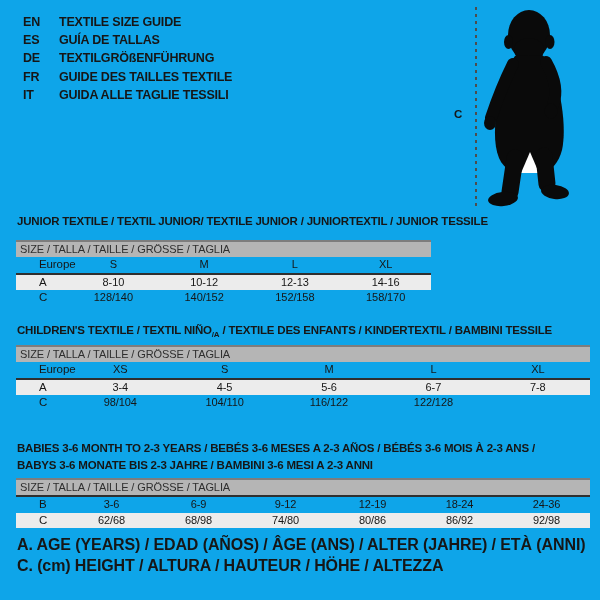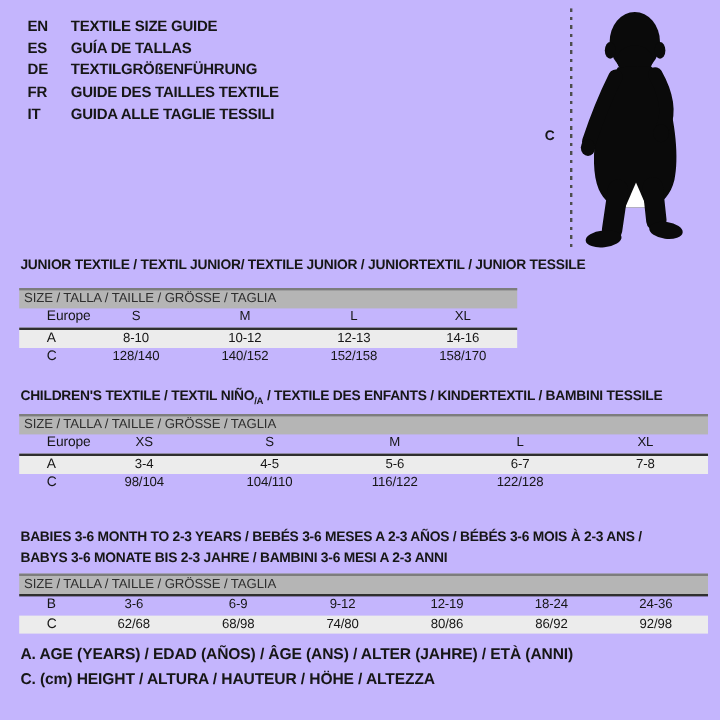--- a/index.html
+++ b/index.html
@@ -1,17 +1,17 @@
 <!DOCTYPE html>
 <html style="--header-bar-bg: #b5b5b5; --header-bar-border: #7d7d7d; --row-alt-bg: #ececec; --rule: #2f2f2f; --text: #161616; --silhouette: #0a0a0a;"><head>
 <meta charset="utf-8">
 <style>
   html,body{margin:0;padding:0;background:#fff;}
   .canvas{
-    position:relative;width:600px;height:600px;background:#c4b5fd;overflow:hidden;
+    position:relative;width:600px;height:600px;background:#0ea5e9;overflow:hidden;
     font-family:"Liberation Sans", sans-serif;color:#161616;
   }
   
   .lang-block{position:absolute;left:23px;top:13px;}
   .lang-row{display:grid;grid-template-columns:36px auto;height:18.2px;line-height:18.2px;}
   .lang-code,.lang-title{font-size:12.5px;font-weight:bold;letter-spacing:-0.2px;white-space:nowrap;}
   
   .height-line{
     position:absolute;left:475px;top:7px;width:2px;height:200px;
     background:repeating-linear-gradient(to bottom,#4d4d4d 0 3px,transparent 3px 7px);
@@ -32,21 +32,21 @@
   .row{display:grid;height:15.5px;line-height:15.5px;font-size:11px;letter-spacing:-0.1px;}
   .t1 .row{grid-template-columns:52px repeat(4,1fr);}
   .t2 .row{grid-template-columns:52px repeat(5,1fr);}
   .t3 .row{grid-template-columns:52px repeat(6,1fr);}
   .row .lbl{text-align:left;padding-left:3px;font-size:11.5px;margin-left:20px;}
   .row .cell{text-align:center;}
   .row.shaded{background:var(--row-alt-bg,#ececec);}
   .row.ruled{border-top:2px solid var(--rule,#2f2f2f);}
   
   .legend{position:absolute;left:17px;top:534px;}
-  .legend-item{height:21px;line-height:21px;font-size:13px;font-weight:bold;
+  .legend-item{height:21px;line-height:21px;font-size:16px;font-weight:bold;
     letter-spacing:-0.1px;white-space:nowrap;}
 </style>
 </head>
 <body>
 
 <div class="canvas">
 
   <div class="lang-block">
     <div class="lang-row">
       <span class="lang-code">EN</span>

